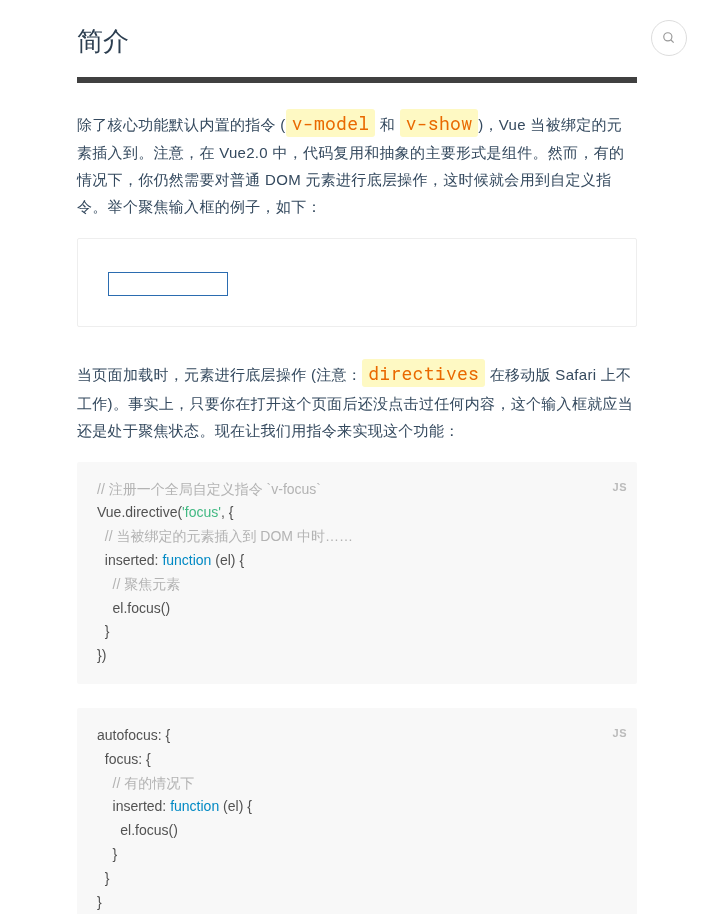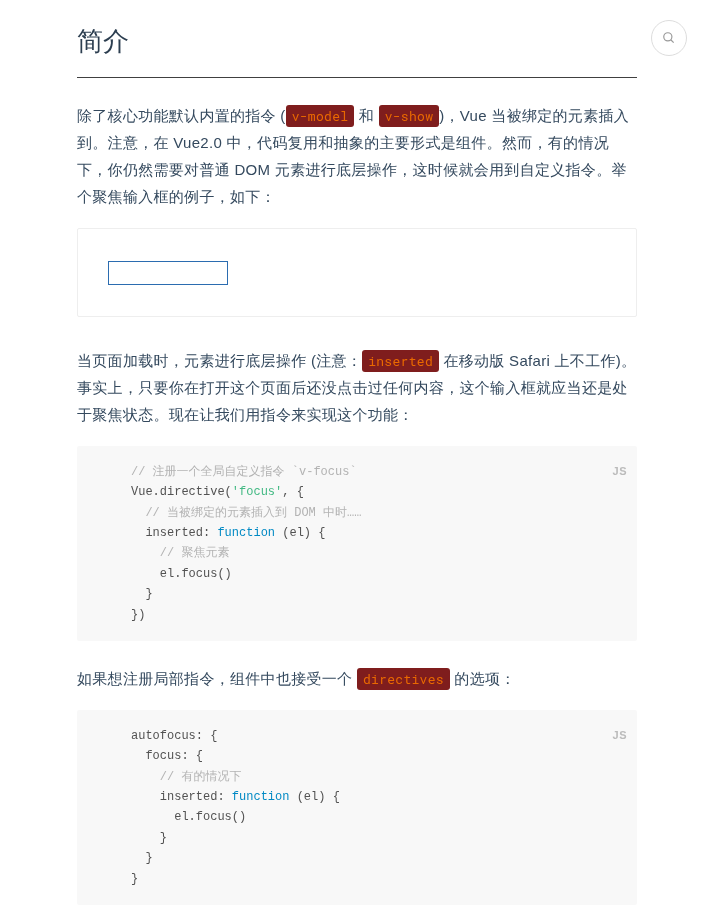--- a/index.html
+++ b/index.html
@@ -14,21 +14,21 @@
       font-size: 15px;
       line-height: 1.8;
     }
     .container {
       max-width: 580px;
       margin: 0 auto;
       padding: 0 10px 40px;
       position: relative;
     }
     .header-bar {
-      border-bottom: 1px solid #404040;
+      border-bottom: 6px solid #404040;
       padding: 8px 0 12px;
       position: relative;
     }
     h1.page-title {
       font-size: 26px;
       font-weight: 500;
       color: #2c3e50;
       margin: 10px 0 0;
     }
     .search-btn {
@@ -56,24 +56,24 @@
       padding-top: 24px;
     }
     p {
       margin: 0 0 18px;
       color: #34495e;
       letter-spacing: 0.3px;
     }
     code.inline {
       font-family: "Roboto Mono", Menlo, Consolas, monospace;
       color: #d63384;
-      background: #7f1d1d;
+      background: #fef9c3;
       padding: 2px 6px;
       border-radius: 3px;
-      font-size: 13px;
+      font-size: 18px;
       white-space: nowrap;
     }
     code.inline.orange {
       color: #e96900;
     }
     .demo-box {
       border: 1px solid #eee;
       border-radius: 2px;
       padding: 30px 30px;
       margin: 0 0 30px;
@@ -97,26 +97,25 @@
     .code-lang {
       position: absolute;
       top: 16px;
       right: 10px;
       font-size: 11px;
       color: #bbb;
       font-weight: 600;
       letter-spacing: 0.5px;
     }
     pre {
-      font-family: Liberation Mono, monospace;
-      font-size: 12px;
+      font-family: Liberation Sans, sans-serif;
+      font-size: 14px;
       line-height: 1.7;
       color: #525252;
       white-space: pre;
-      margin-left: 34px;
     }
     .cm-comment { color: #b3b3b3; }
     .cm-string { color: #42b983; }
     .cm-func { color: #0089c4; }
     .cm-prop { color: #525252; }
   </style>
 </head>
 <body>
 
 <div class="container">
@@ -134,38 +133,35 @@
 
     <p>
       <span>除了核心功能默认内置的指令 (</span><code class="inline orange">v-model</code><span> 和 </span><code class="inline orange">v-show</code><span>)，Vue 当被绑定的元素插入到。注意，在 Vue2.0 中，代码复用和抽象的主要形式是组件。然而，有的情况下，你仍然需要对普通 DOM 元素进行底层操作，这时候就会用到自定义指令。举个聚焦输入框的例子，如下：</span>
     </p>
 
     <div class="demo-box">
       <input class="demo-input" type="text" style="">
     </div>
 
     <p>
-      <span>当页面加载时，元素进行底层操作 (注意：</span><code class="inline orange">inserted</code><span> 在移动版 Safari 上不工作)。事实上，只要你在打开这个页面后还没点击过任何内容，这个输入框就应当还是处于聚焦状态。现在让我们用指令来实现这个功能：</span>
+      <span>当页面加载时，元素进行底层操作 (注意：</span><code class="inline orange">directives</code><span> 在移动版 Safari 上不工作)。事实上，只要你在打开这个页面后还没点击过任何内容，这个输入框就应当还是处于聚焦状态。现在让我们用指令来实现这个功能：</span>
     </p>
 
     <div class="code-block">
       <span class="code-lang">JS</span>
 <pre><span class="cm-comment">// 注册一个全局自定义指令 `v-focus`</span>
 <span class="cm-prop">Vue.directive(</span><span class="cm-string">'focus'</span><span class="cm-prop">, {</span>
 <span class="cm-comment">  // 当被绑定的元素插入到 DOM 中时……</span>
 <span class="cm-prop">  inserted: </span><span class="cm-func">function</span><span class="cm-prop"> (el) {</span>
 <span class="cm-comment">    // 聚焦元素</span>
 <span class="cm-prop">    el.focus()</span>
 <span class="cm-prop">  }</span>
 <span class="cm-prop">})</span></pre>
     </div>
 
-    <p>
-      <span>如果想注册局部指令，组件中也接受一个 </span><code class="inline orange">directives</code><span> 的选项：</span>
-    </p>
 
     <div class="code-block">
       <span class="code-lang">JS</span>
 <pre><span class="cm-prop">autofocus: {</span>
 <span class="cm-prop">  focus: {</span>
 <span class="cm-comment">    // 有的情况下</span>
 <span class="cm-prop">    inserted: </span><span class="cm-func">function</span><span class="cm-prop"> (el) {</span>
 <span class="cm-prop">      el.focus()</span>
 <span class="cm-prop">    }</span>
 <span class="cm-prop">  }</span>

